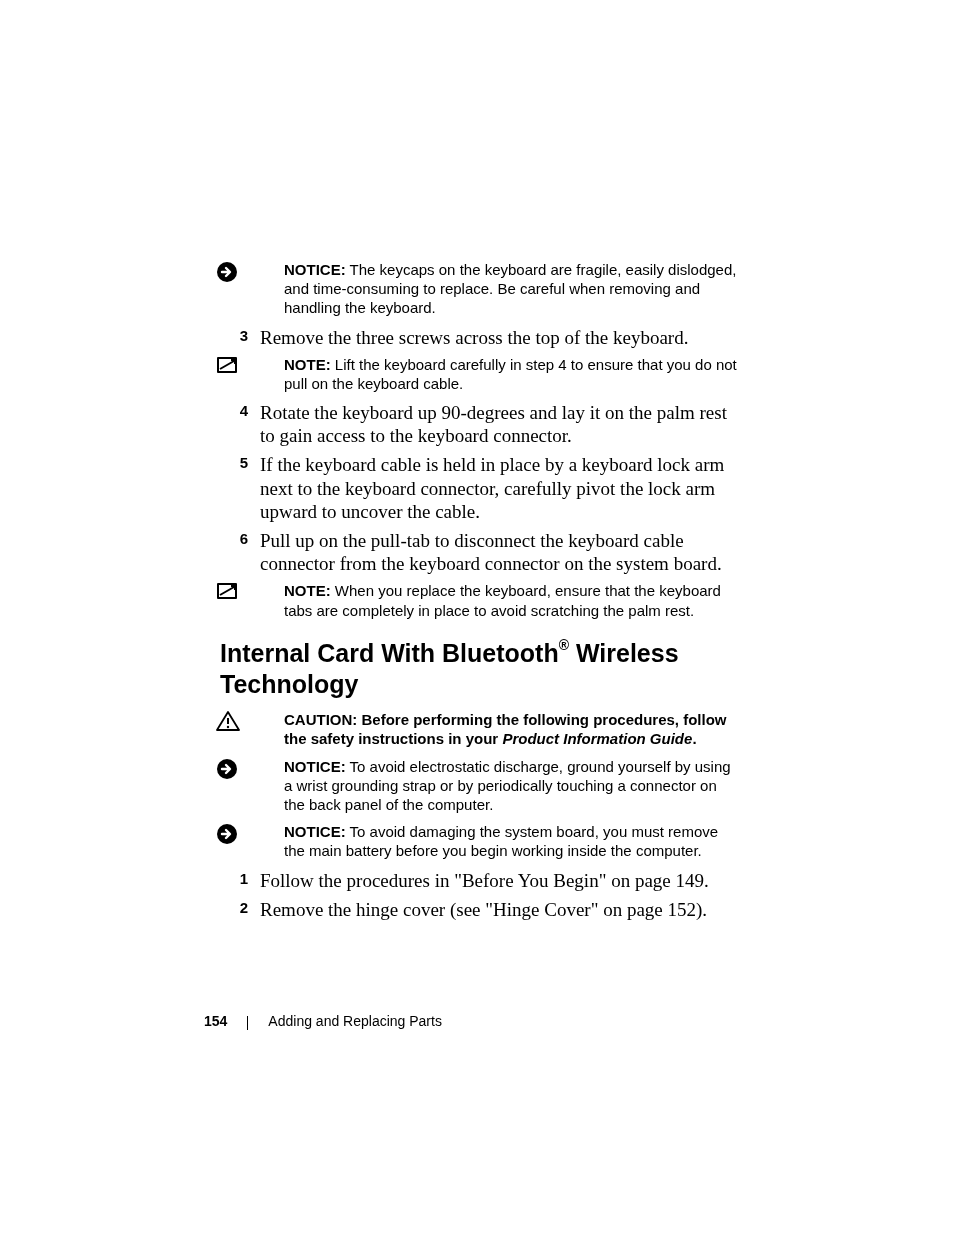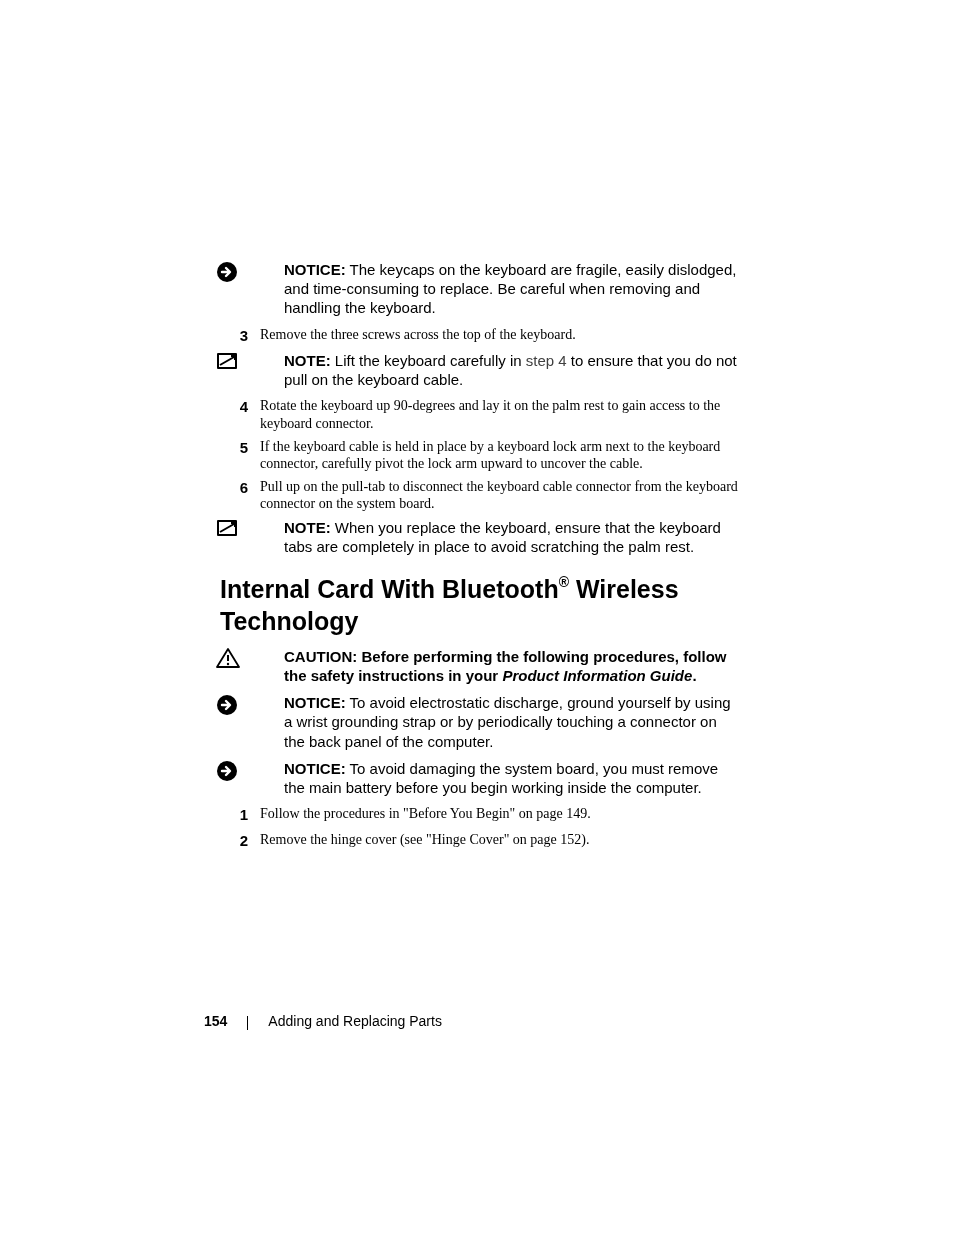--- a/index.html
+++ b/index.html
@@ -52,40 +52,40 @@
     flex: 0 0 32px;
     text-align: right;
     padding-right: 12px;
     font-family: Helvetica, Arial, sans-serif;
     font-weight: bold;
     font-size: 15px;
     line-height: 1.3;
   }
   .step .txt {
     flex: 1 1 auto;
-    font-size: 14px;
+    font-size: 19px;
     line-height: 1.22;
   }
 
   
   h2.section {
     font-family: Helvetica, Arial, sans-serif;
     font-weight: bold;
     font-size: 25px;
     line-height: 1.25;
     margin: 18px 0 10px 4px;
   }
   h2.section sup.reg {
     font-size: 14px;
     vertical-align: super;
     position: relative;
     top: -2px;
   }
 
-  .link { color: #404040; text-align: right; }
+  .link { color: #000000; text-align: right; }
   .ital { font-style: italic; font-weight: bold; }
 
   .para {
     font-size: 17px;
     line-height: 1.22;
     margin: 8px 0 6px 0;
   }
 
   
   .footer {

